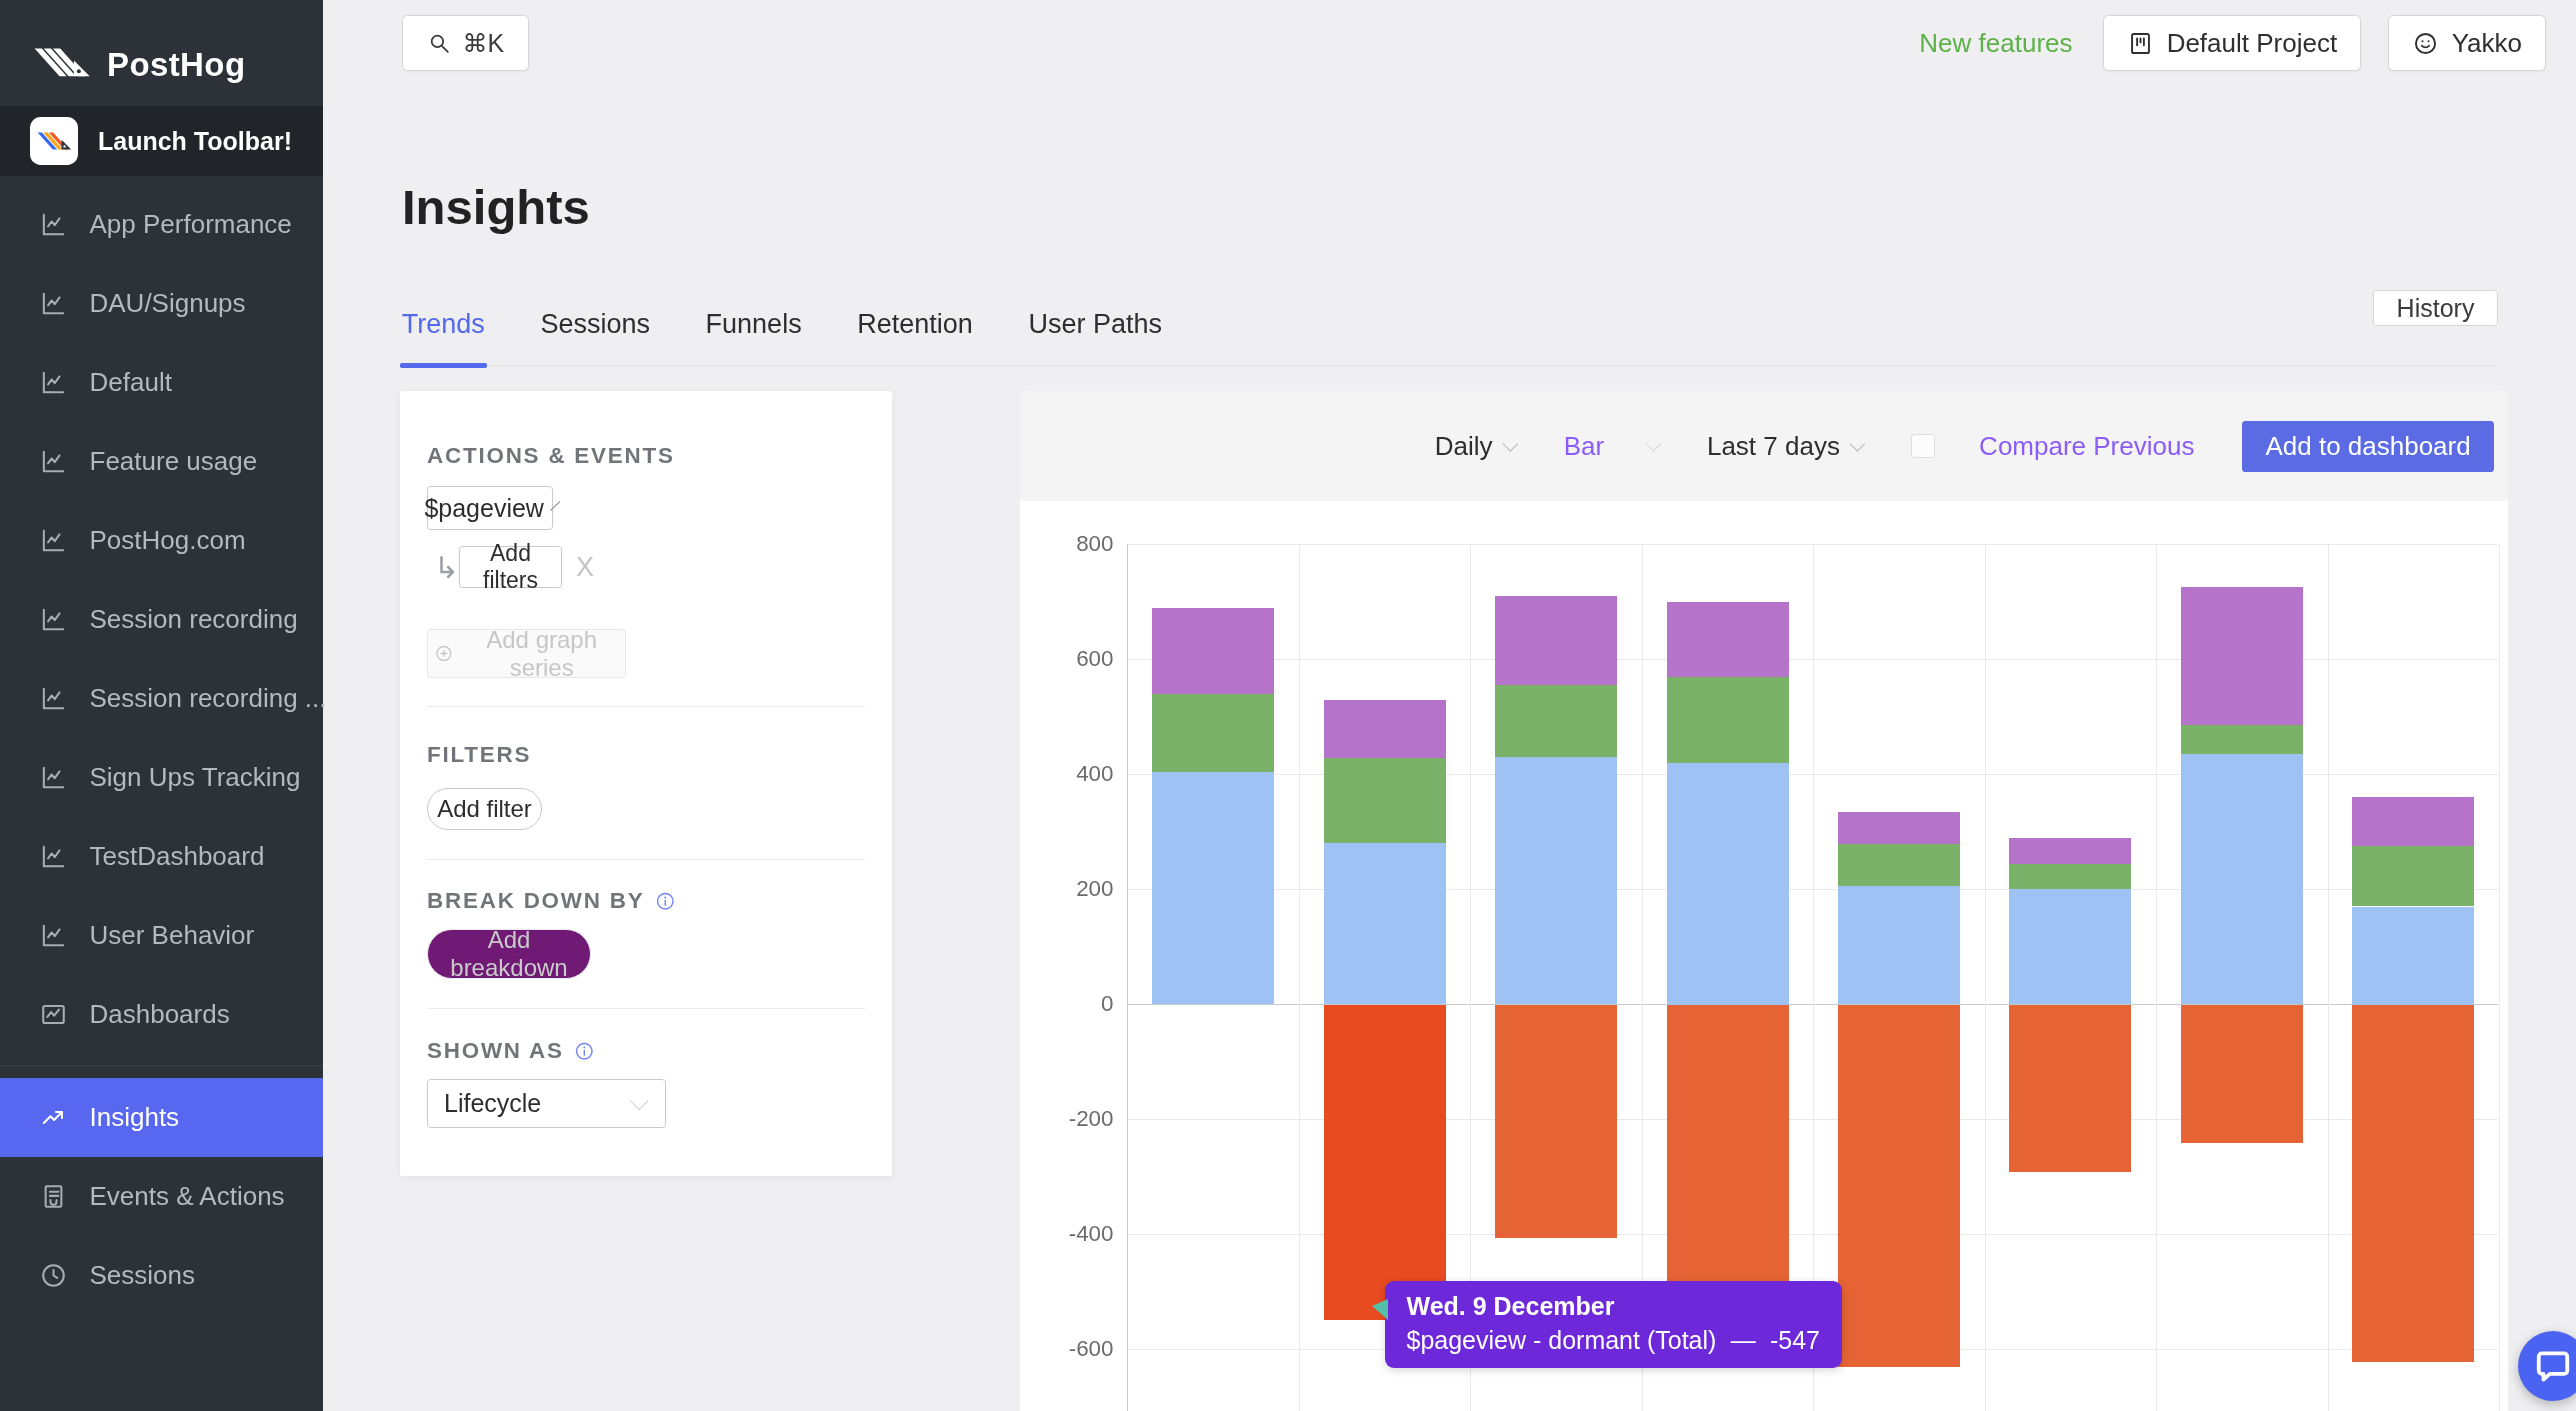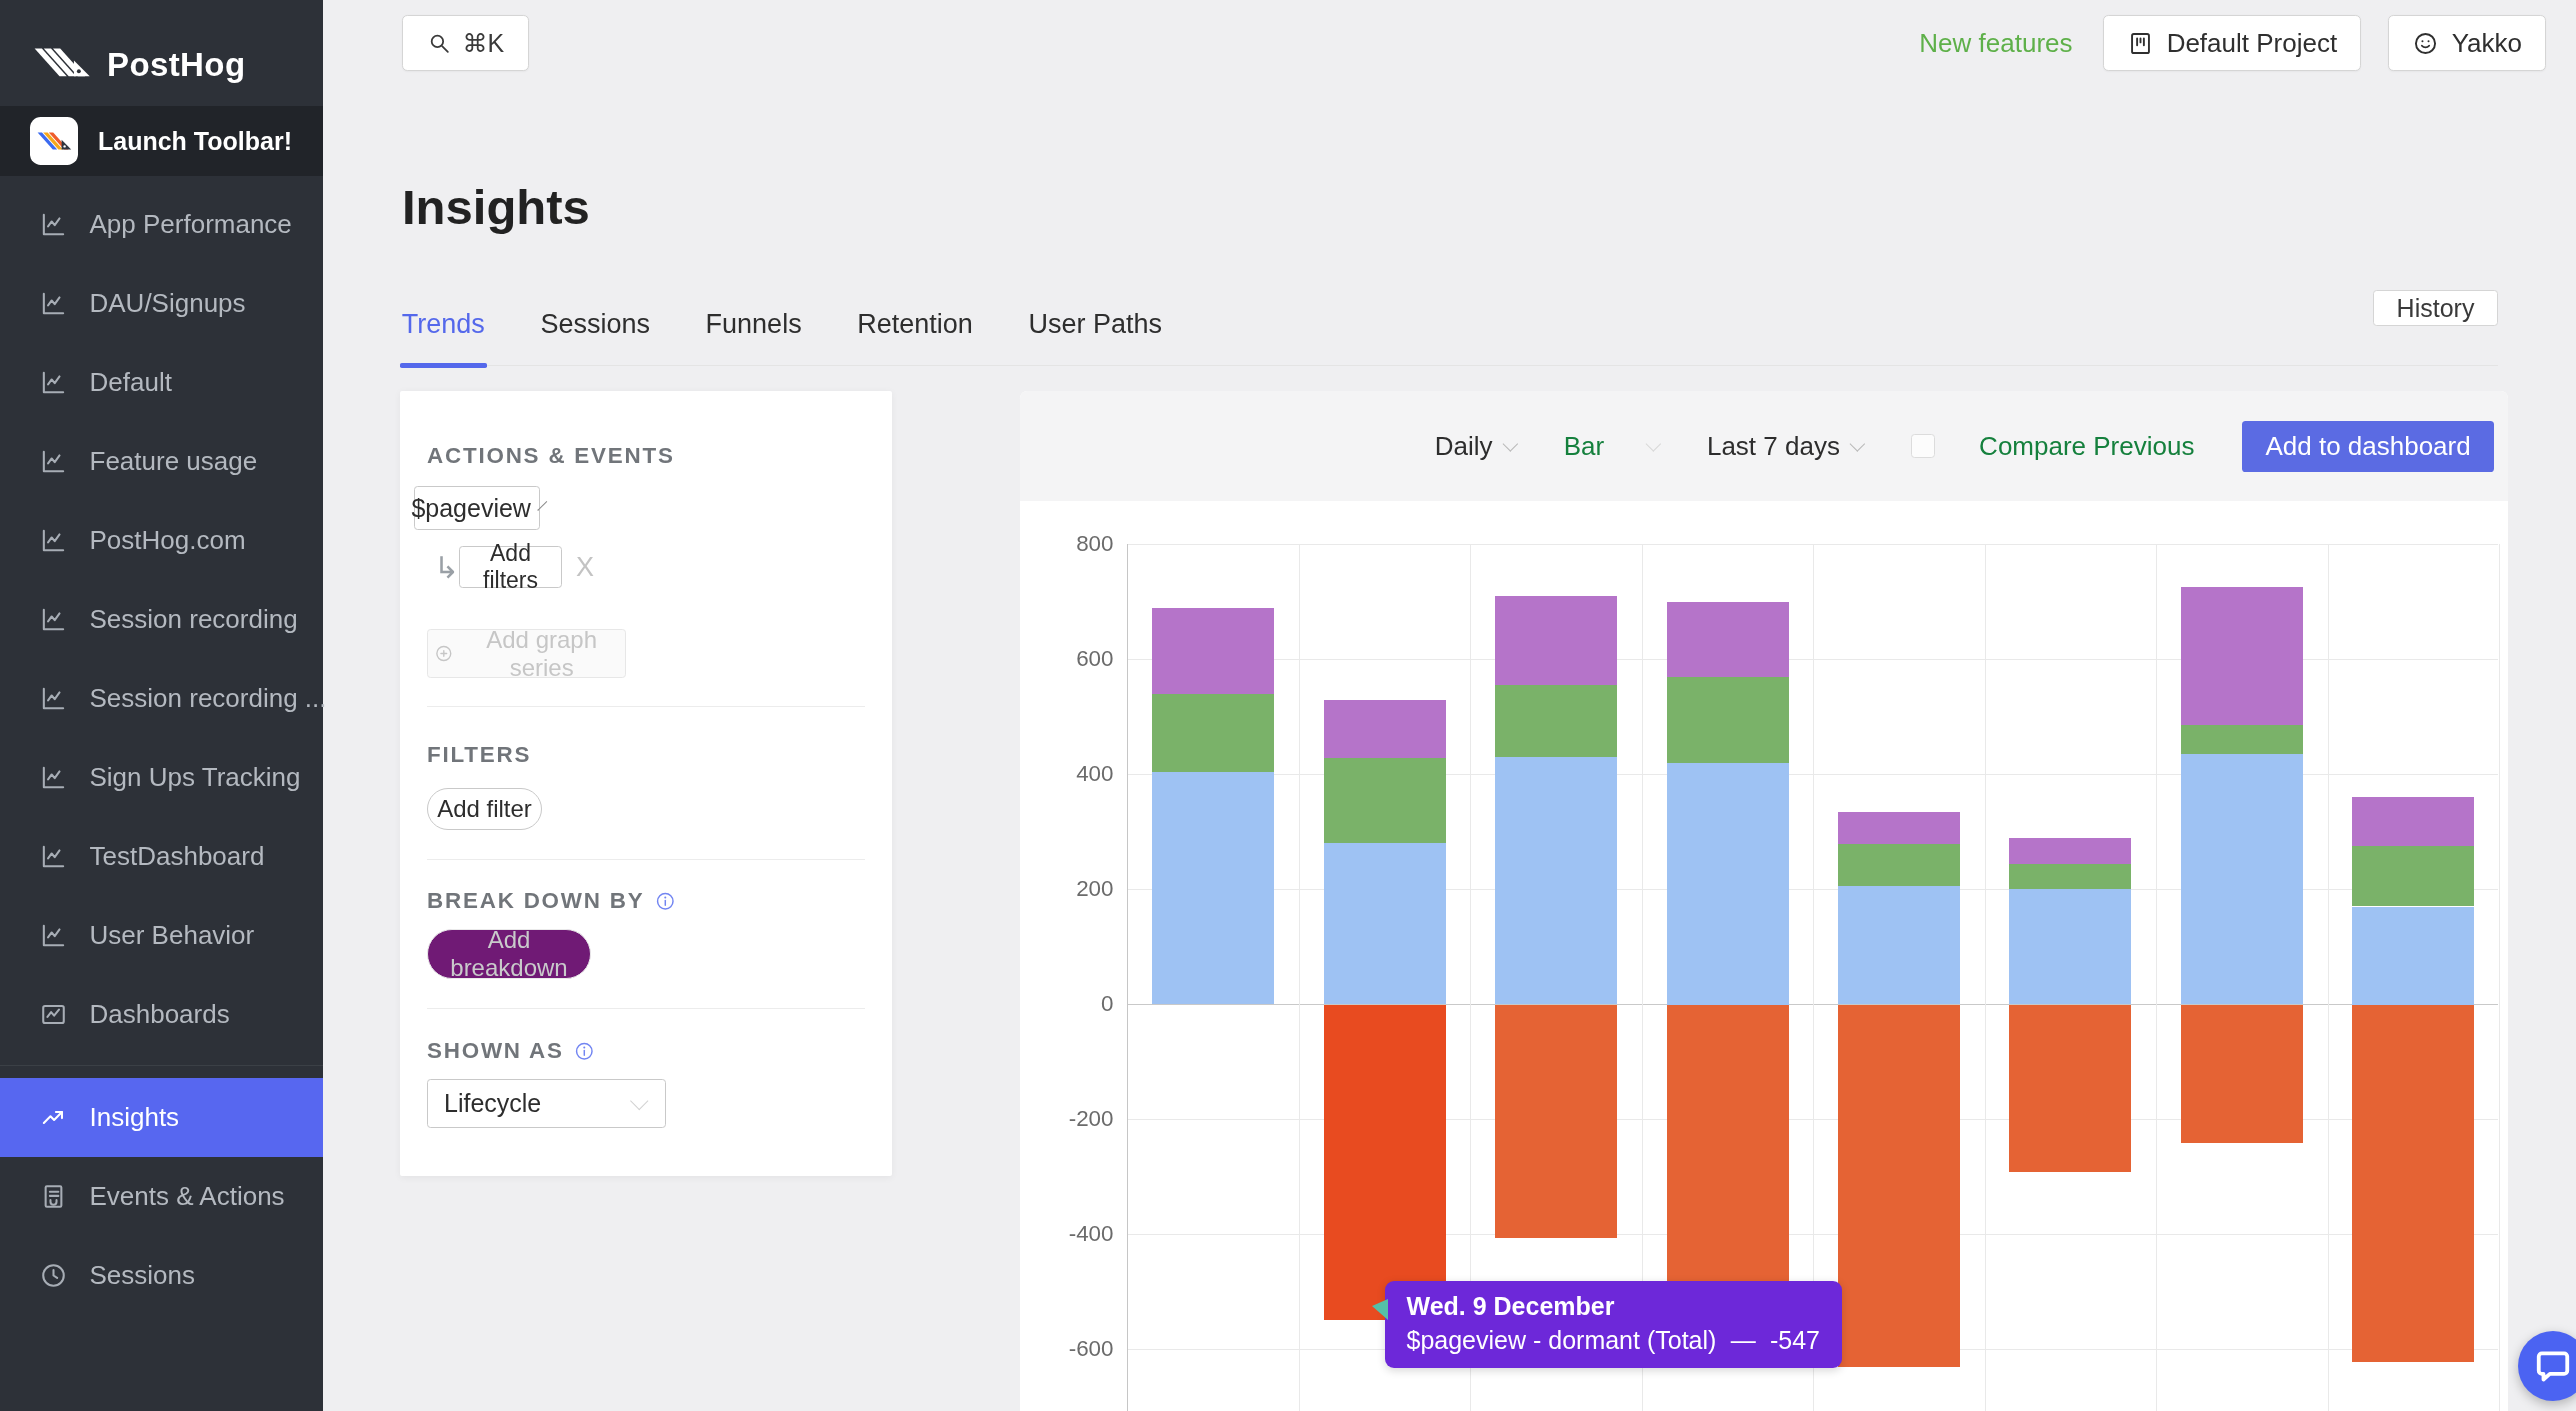--- a/index.html
+++ b/index.html
@@ -65,21 +65,21 @@
           background:#fff;display:flex;align-items:center;padding:0 16px;font-size:25px;color:#2d2d2d;cursor:pointer;}
   .select .chev{position:absolute;right:20px;border-color:#d2d2d2;}
   .info-ico{width:20.6px;height:20.6px;display:inline-flex;color:#7285f2;}
 
   
   .chart-card{position:absolute;left:1020px;top:391px;width:1488px;height:1020px;background:#fff;
               border-radius:7.2px 7.2px 0 0;overflow:hidden;}
   .chart-head{position:absolute;left:0;top:0;width:100%;height:110px;background:#f4f4f5;
               display:flex;align-items:center;justify-content:flex-end;gap:48px;padding-right:14.3px;font-size:26px;}
   .ctl{display:flex;align-items:center;gap:12.5px;cursor:pointer;color:#2d2d2d;}
-  .ctl.disabled{color:#15803d;cursor:default;gap:44px;}
+  .ctl.disabled{color:#8b5cf6;cursor:default;gap:44px;}
   .ctl .chev{width:10.7px;height:10.7px;border-color:#b9b9b9;}
   .ctl.disabled .chev{border-color:#d8d8d8;}
   .checkbox{width:24px;height:24px;border:1.8px solid #dcdcdc;border-radius:3.6px;background:#fcfcfc;display:inline-block;}
   .add-dash-btn{height:51px;background:#5b6be3;color:#fff;border:none;border-radius:3.6px;font-size:26px;
                 padding:0 23px;display:flex;align-items:center;cursor:pointer;font-family:inherit;}
   .plot{position:absolute;left:0;top:110px;right:0;bottom:0;}
   .gridline-h{position:absolute;height:0.9px;background:#e9e9e9;}
   .gridline-h.zero{background:#c9c9c9;}
   .gridline-v{position:absolute;width:0.9px;background:#e9e9e9;}
   .gridline-v.axis{background:#c6c6c6;}
@@ -301,21 +301,21 @@
       <div class="tab">Sessions</div>
       <div class="tab">Funnels</div>
       <div class="tab">Retention</div>
       <div class="tab">User Paths</div>
     </div>
   <button class="history-btn">History</button>
 
   <section class="panel">
     <div class="sec-label" style="top:52px;">ACTIONS &amp; EVENTS</div>
 
-    <button class="btn-outline" style="left:14px;top:95px;width:126px;height:44px;">
+    <button class="btn-outline" style="left:27px;top:95px;width:126px;height:44px;">
       <span>$pageview</span>
       <span class="chev"></span>
     </button>
 
     <span class="arrow-elbow">↳</span>
     <button class="btn-outline" style="left:59px;top:155px;width:103px;height:42px;font-size:23px;">
       <span>Add filters</span>
     </button>
     <span class="x-mark">X</span>
 

